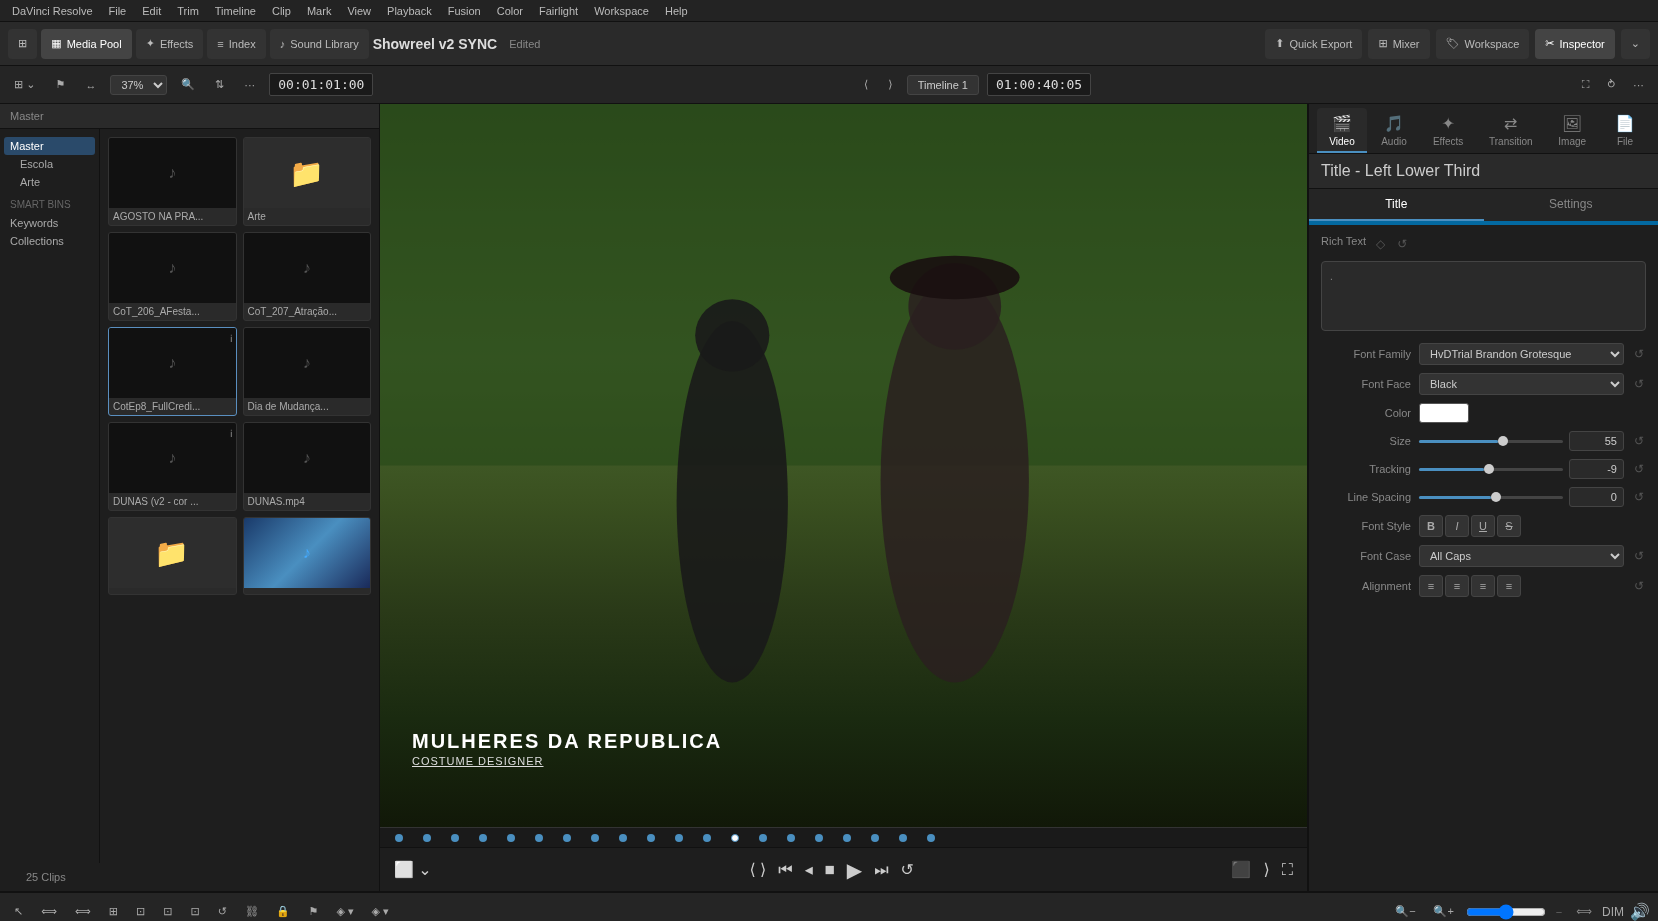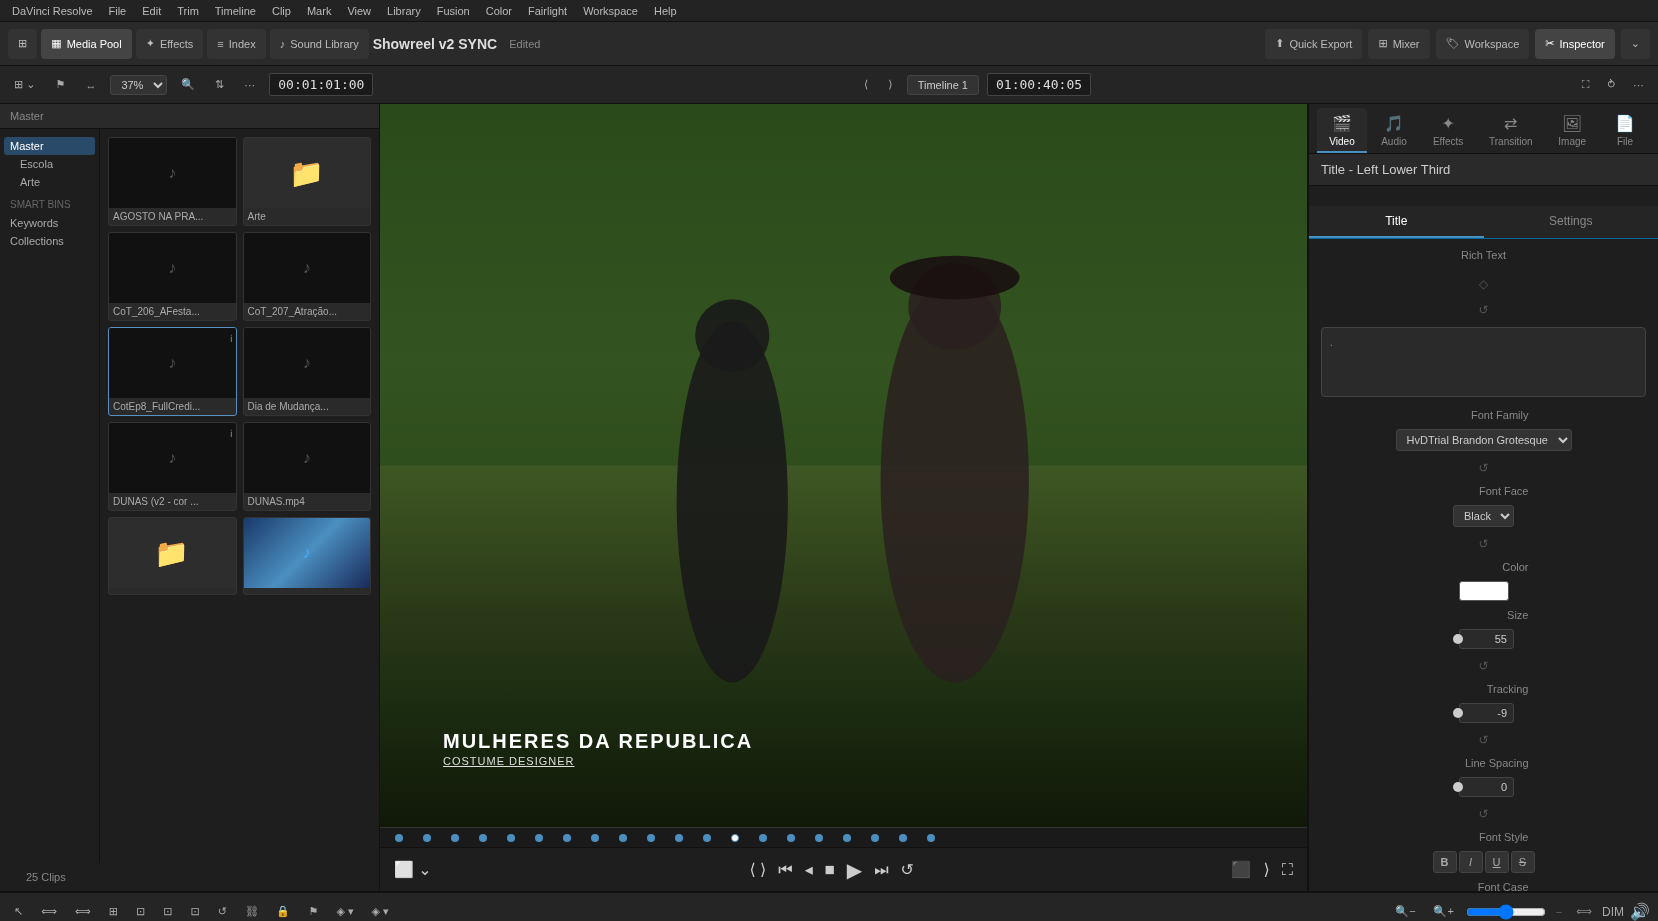--- a/index.html
+++ b/index.html
@@ -360,29 +360,28 @@
     }
     .inspector-tab.active {
       background: #2a2a2a;
       color: #fff;
       border-bottom: 2px solid #4a8fc0;
     }
     .inspector-tab-icon { font-size: 16px; }
     .inspector-header {
       background: #2a2a2a;
       padding: 8px 12px;
-      font-size: 13px;
+      font-size: 16px;
       color: #ccc;
       border-bottom: 1px solid #111;
     }
     .inspector-subtabs {
       display: flex;
       background: #252525;
-      border-bottom: 1px solid #0369a1;
-      margin-top: 20px;
+      border-bottom: 4px solid #0369a1;
     }
     .inspector-subtab {
       flex: 1;
       text-align: center;
       padding: 8px;
       cursor: pointer;
       font-size: 12px;
       color: #888;
       border-bottom: 2px solid transparent;
     }
@@ -413,21 +412,20 @@
       font-size: 11px;
       color: #ccc;
       position: relative;
     }
     .richtext-cursor { color: #888; font-size: 10px; }
     .inspector-row {
       display: flex;
       align-items: center;
       margin-bottom: 8px;
       gap: 8px;
-      flex-direction: column;
     }
     .inspector-label {
       width: 90px;
       text-align: right;
       font-size: 11px;
       color: #888;
       flex-shrink: 0;
     }
     .inspector-control {
       flex: 1;
@@ -572,36 +570,36 @@
         #3a5020 55%,
         #2a3a18 70%,
         #1a2a10 85%,
         #111808 100%
       );
     }
 
     .preview-title-card {
       position: absolute;
       bottom: 60px;
-      left: 63px;
+      left: 32px;
     }
   </style>
 </head>
 <body>
 
 <div class="menu-bar">
   <span>DaVinci Resolve</span>
   <span>File</span>
   <span>Edit</span>
   <span>Trim</span>
   <span>Timeline</span>
   <span>Clip</span>
   <span>Mark</span>
   <span>View</span>
-  <span>Library</span>
+  <span>Playback</span>
   <span>Fusion</span>
   <span>Color</span>
   <span>Fairlight</span>
   <span>Workspace</span>
   <span>Help</span>
 </div>
 
 <div class="toolbar">
   <button class="toolbar-btn">
     <span>⊞</span>

